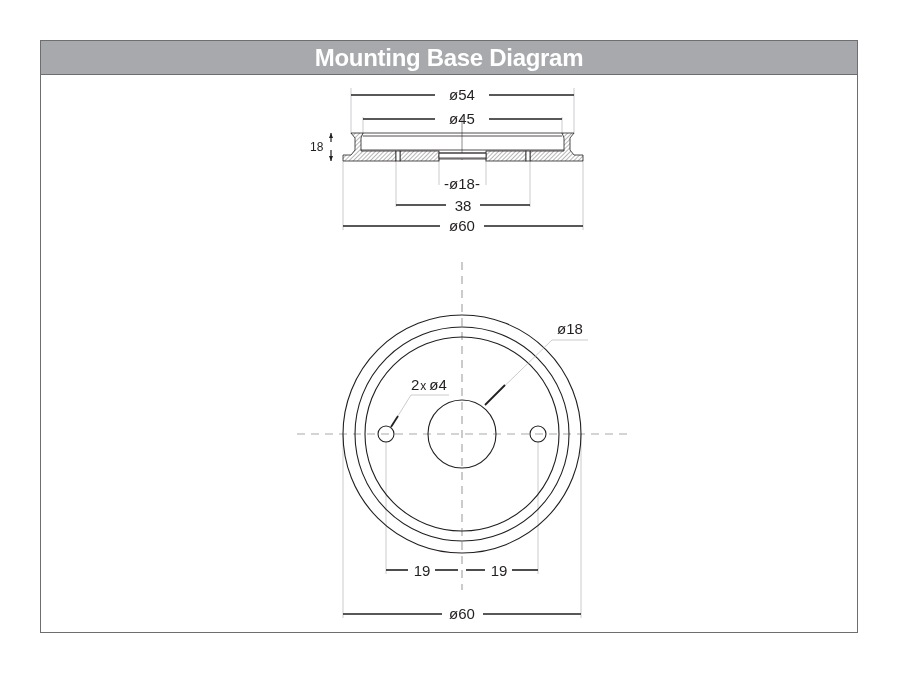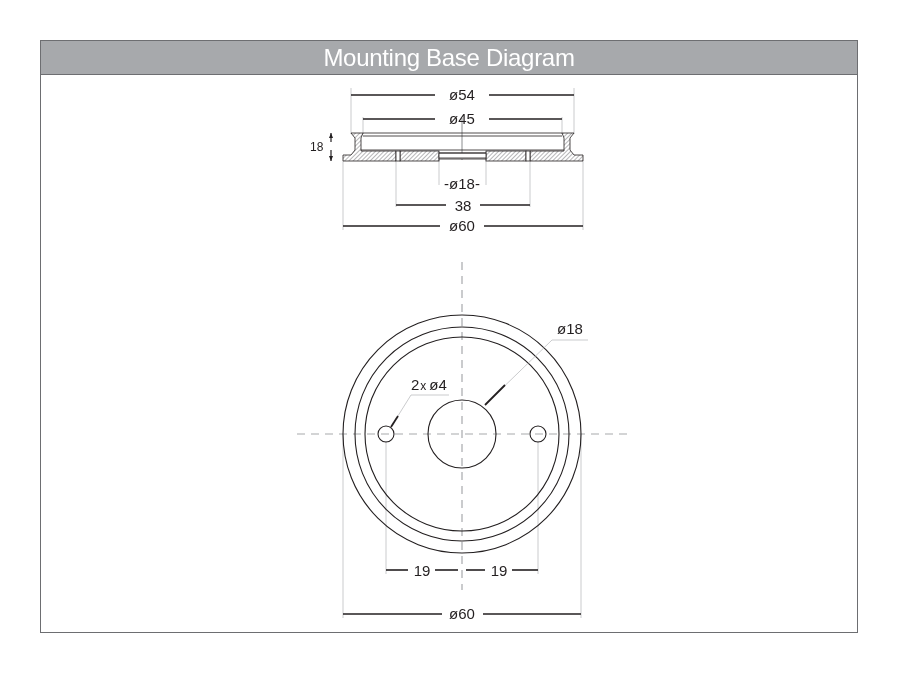--- a/index.html
+++ b/index.html
@@ -1,19 +1,19 @@
 <!DOCTYPE html>
 <html><head>
   <meta charset="utf-8">
   <style>
     html, body { margin: 0; padding: 0; background: #ffffff; }
     body { width: 900px; height: 675px; position: relative; overflow: hidden; font-family: "Liberation Sans", "DejaVu Sans", sans-serif; }
     .frame { position: absolute; left: 40px; top: 40px; width: 818px; height: 593px; border: 1px solid #6d6e71; box-sizing: border-box; }
     .title-bar { position: absolute; left: 0; top: 0; width: 100%; height: 34px; background: #a7a9ac; border-bottom: 1px solid #6d6e71; box-sizing: border-box; display: flex; align-items: center; justify-content: center; }
-    .title-text { color: #ffffff; font-weight: normal; font-size: 24px; letter-spacing: -0.3px; font-family: "Liberation Sans", sans-serif; }
+    .title-text { color: #ffffff; font-weight: bold; font-size: 24px; letter-spacing: -0.3px; font-family: "Liberation Sans", sans-serif; }
     svg { position: absolute; left: 0; top: 0; }
     .dim { font-family: "Liberation Sans", sans-serif; font-size: 15px; fill: #231f20; }
     .dim-sm { font-family: "Liberation Sans", sans-serif; font-size: 12px; fill: #231f20; }
   </style>
 </head>
 <body>
 
 <div class="frame">
   <div class="title-bar">
     <span class="title-text">Mounting Base Diagram</span>

